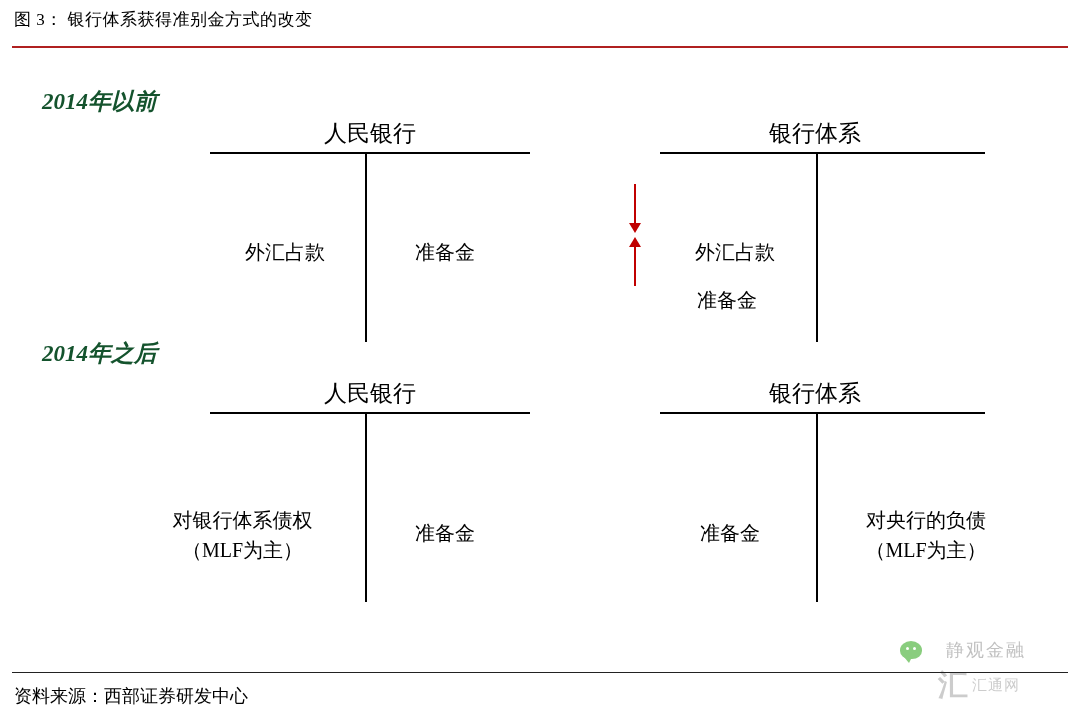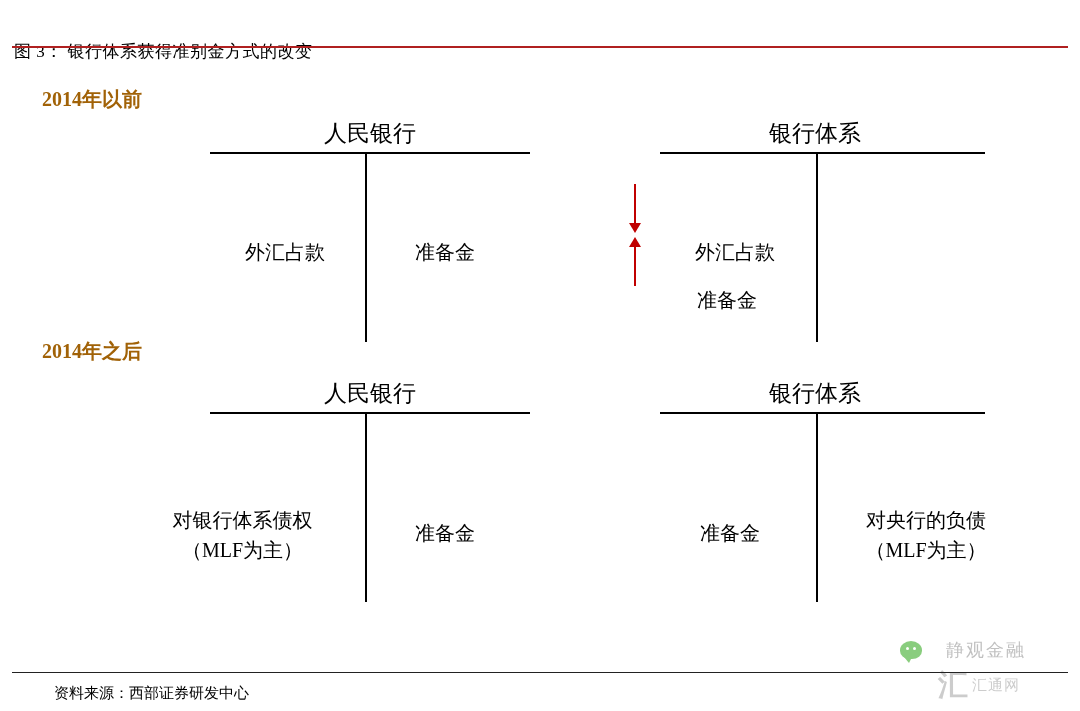--- a/index.html
+++ b/index.html
@@ -20,21 +20,20 @@
 
   
   .fig-title {
     position: absolute;
     left: 14px;
     top: 8px;
     font-size: 17px;
     color: #000000;
     letter-spacing: 0.5px;
     white-space: nowrap;
-    margin-top: 32px;
   }
   .title-rule {
     position: absolute;
     left: 12px;
     top: 46px;
     width: 1056px;
     height: 0;
     border-top: 2px solid #b02020;
   }
 
@@ -44,32 +43,32 @@
     left: 12px;
     top: 672px;
     width: 1056px;
     height: 0;
     border-top: 1px solid #222222;
   }
   .source-note {
     position: absolute;
     left: 14px;
     top: 684px;
-    font-size: 15px;
-    color: #000000;
-    white-space: nowrap;
-    margin-left: 40px;
+    font-size: 18px;
+    color: #000000;
+    white-space: nowrap;
   }
 
   
   .section-label {
     position: absolute;
-    font-size: 20px;
+    font-size: 23px;
     font-weight: bold;
-    color: #a16207;
+    font-style: italic;
+    color: #14532d;
     white-space: nowrap;
   }
   #label-before { left: 42px; top: 86px; }
   #label-after  { left: 42px; top: 338px; }
 
   
   .t-title {
     position: absolute;
     font-size: 23px;
     color: #000000;

